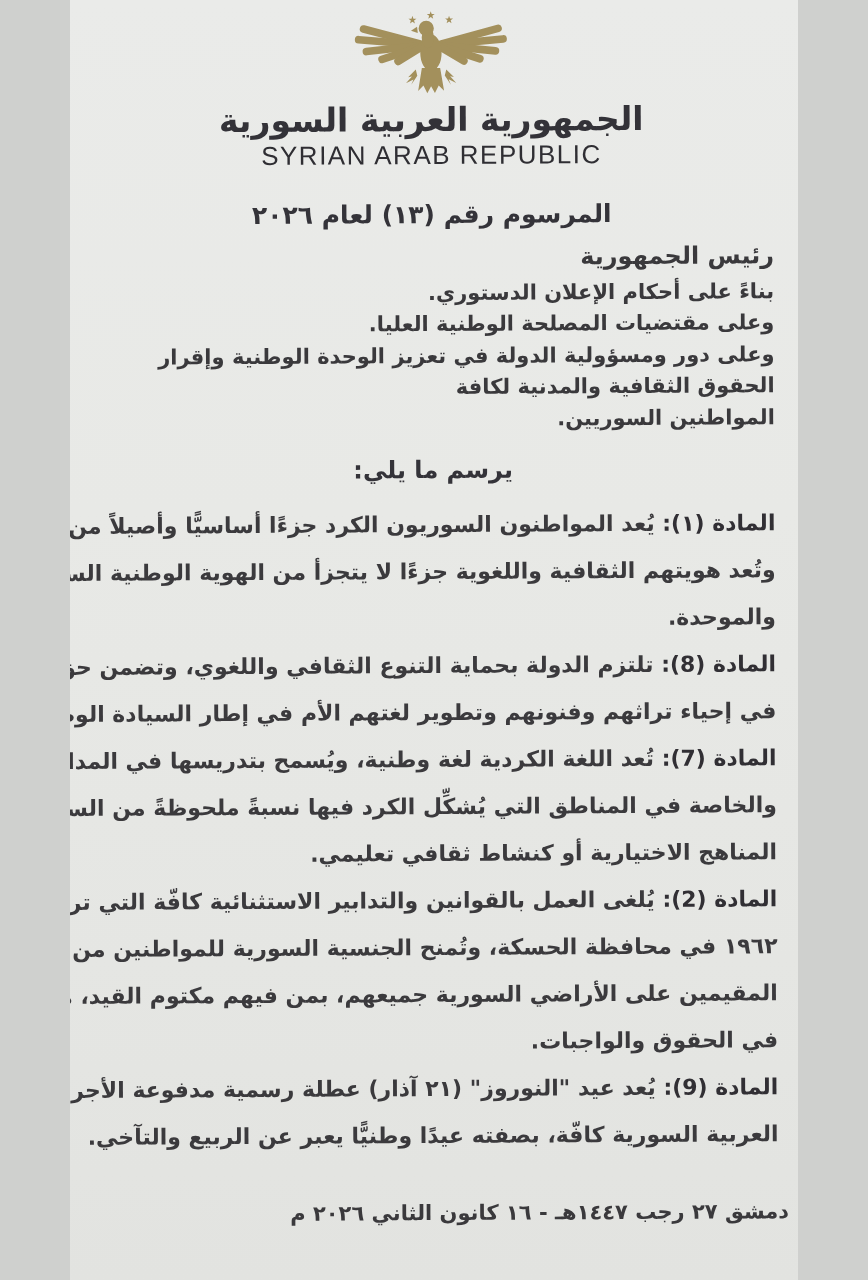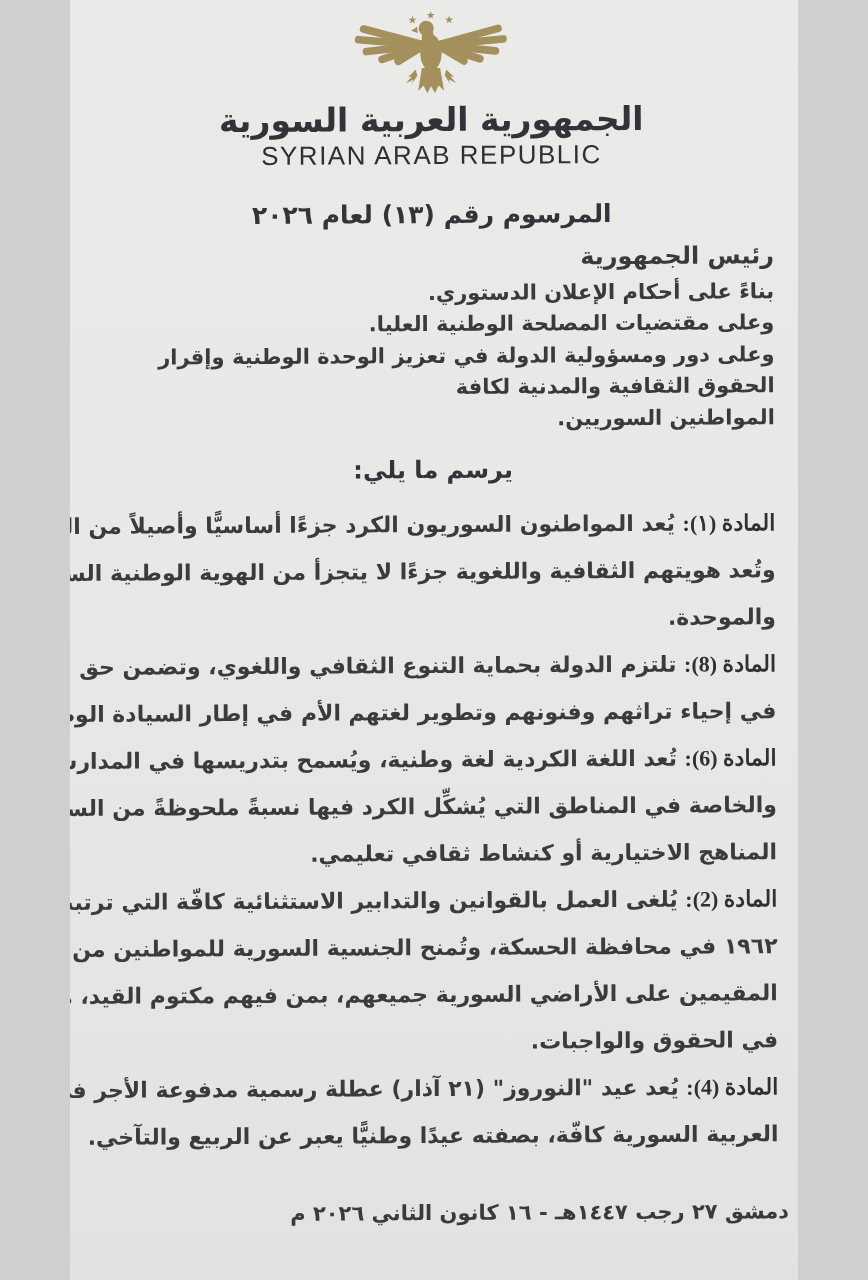--- a/index.html
+++ b/index.html
@@ -15,21 +15,21 @@
   .ar-title{font-size:33px;font-weight:bold;color:#333238;line-height:1.15;margin-top:1px;}
   .en-title{font-family:"Liberation Sans",sans-serif;font-size:26px;letter-spacing:1.5px;color:#2f2e33;margin-top:1px;direction:ltr;}
   .decree-title{text-align:center;font-size:25px;font-weight:bold;color:#343339;margin-top:29px;}
   .preamble{margin-top:14px;text-align:right;}
   .authority{font-size:24px;font-weight:bold;margin-bottom:7px;}
   .preamble-line{display:block;font-size:21px;font-weight:bold;line-height:31.5px;color:#3a393c;}
   .enactment{text-align:center;font-size:24px;font-weight:bold;margin:21px 0 17px 0;color:#343339;}
   .articles{text-align:right;}
   .article{margin:0;}
   .article .line{display:block;font-size:22px;font-weight:bold;line-height:47px;color:#3b3a3d;white-space:nowrap;}
-  .article .label{font-weight:bold;color:#312f34;font-family:Liberation Serif, serif;}
+  .article .label{font-weight:bold;color:#312f34;}
   .issue-date{position:absolute;bottom:55px;right:12px;font-size:21px;font-weight:bold;color:#3a393c;direction:rtl;}
 </style>
 </head>
 <body>
 
 <div class="page">
   <div class="content">
 
     <header class="letterhead">
       <svg class="emblem" width="168" height="90" viewBox="0 0 220 118" aria-hidden="true">
@@ -90,31 +90,31 @@
         <p class="article">
           <span class="line"><strong class="label">المادة (١):</strong> يُعد المواطنون السوريون الكرد جزءًا أساسيًّا وأصيلاً من الشعب السوري،</span>
           <span class="line">وتُعد هويتهم الثقافية واللغوية جزءًا لا يتجزأ من الهوية الوطنية السورية المتعددة</span>
           <span class="line">والموحدة.</span>
         </p>
         <p class="article">
           <span class="line"><strong class="label">المادة (8):</strong> تلتزم الدولة بحماية التنوع الثقافي واللغوي، وتضمن حق المواطنين الكرد</span>
           <span class="line">في إحياء تراثهم وفنونهم وتطوير لغتهم الأم في إطار السيادة الوطنية.</span>
         </p>
         <p class="article">
-          <span class="line"><strong class="label">المادة (6):</strong> تُعد اللغة الكردية لغة وطنية، ويُسمح بتدريسها في المدارس الحكومية</span>
+          <span class="line"><strong class="label">المادة (7):</strong> تُعد اللغة الكردية لغة وطنية، ويُسمح بتدريسها في المدارس الحكومية</span>
           <span class="line">والخاصة في المناطق التي يُشكِّل الكرد فيها نسبةً ملحوظةً من السكان، كجزء من</span>
           <span class="line">المناهج الاختيارية أو كنشاط ثقافي تعليمي.</span>
         </p>
         <p class="article">
           <span class="line"><strong class="label">المادة (2):</strong> يُلغى العمل بالقوانين والتدابير الاستثنائية كافّة التي ترتبت على إحصاء عام</span>
           <span class="line">١٩٦٢ في محافظة الحسكة، وتُمنح الجنسية السورية للمواطنين من أصول كردية</span>
           <span class="line">المقيمين على الأراضي السورية جميعهم، بمن فيهم مكتوم القيد، مع مساواتهم التامة</span>
           <span class="line">في الحقوق والواجبات.</span>
         </p>
         <p class="article">
-          <span class="line"><strong class="label">المادة (4):</strong> يُعد عيد "النوروز" (٢١ آذار) عطلة رسمية مدفوعة الأجر في أنحاء الجمهورية</span>
+          <span class="line"><strong class="label">المادة (9):</strong> يُعد عيد "النوروز" (٢١ آذار) عطلة رسمية مدفوعة الأجر في أنحاء الجمهورية</span>
           <span class="line">العربية السورية كافّة، بصفته عيدًا وطنيًّا يعبر عن الربيع والتآخي.</span>
         </p>
       </section>
 
     <div class="issue-date">دمشق ٢٧ رجب ١٤٤٧هـ - ١٦ كانون الثاني ٢٠٢٦ م</div>
   </div>
 </div>
 
 </body></html>

